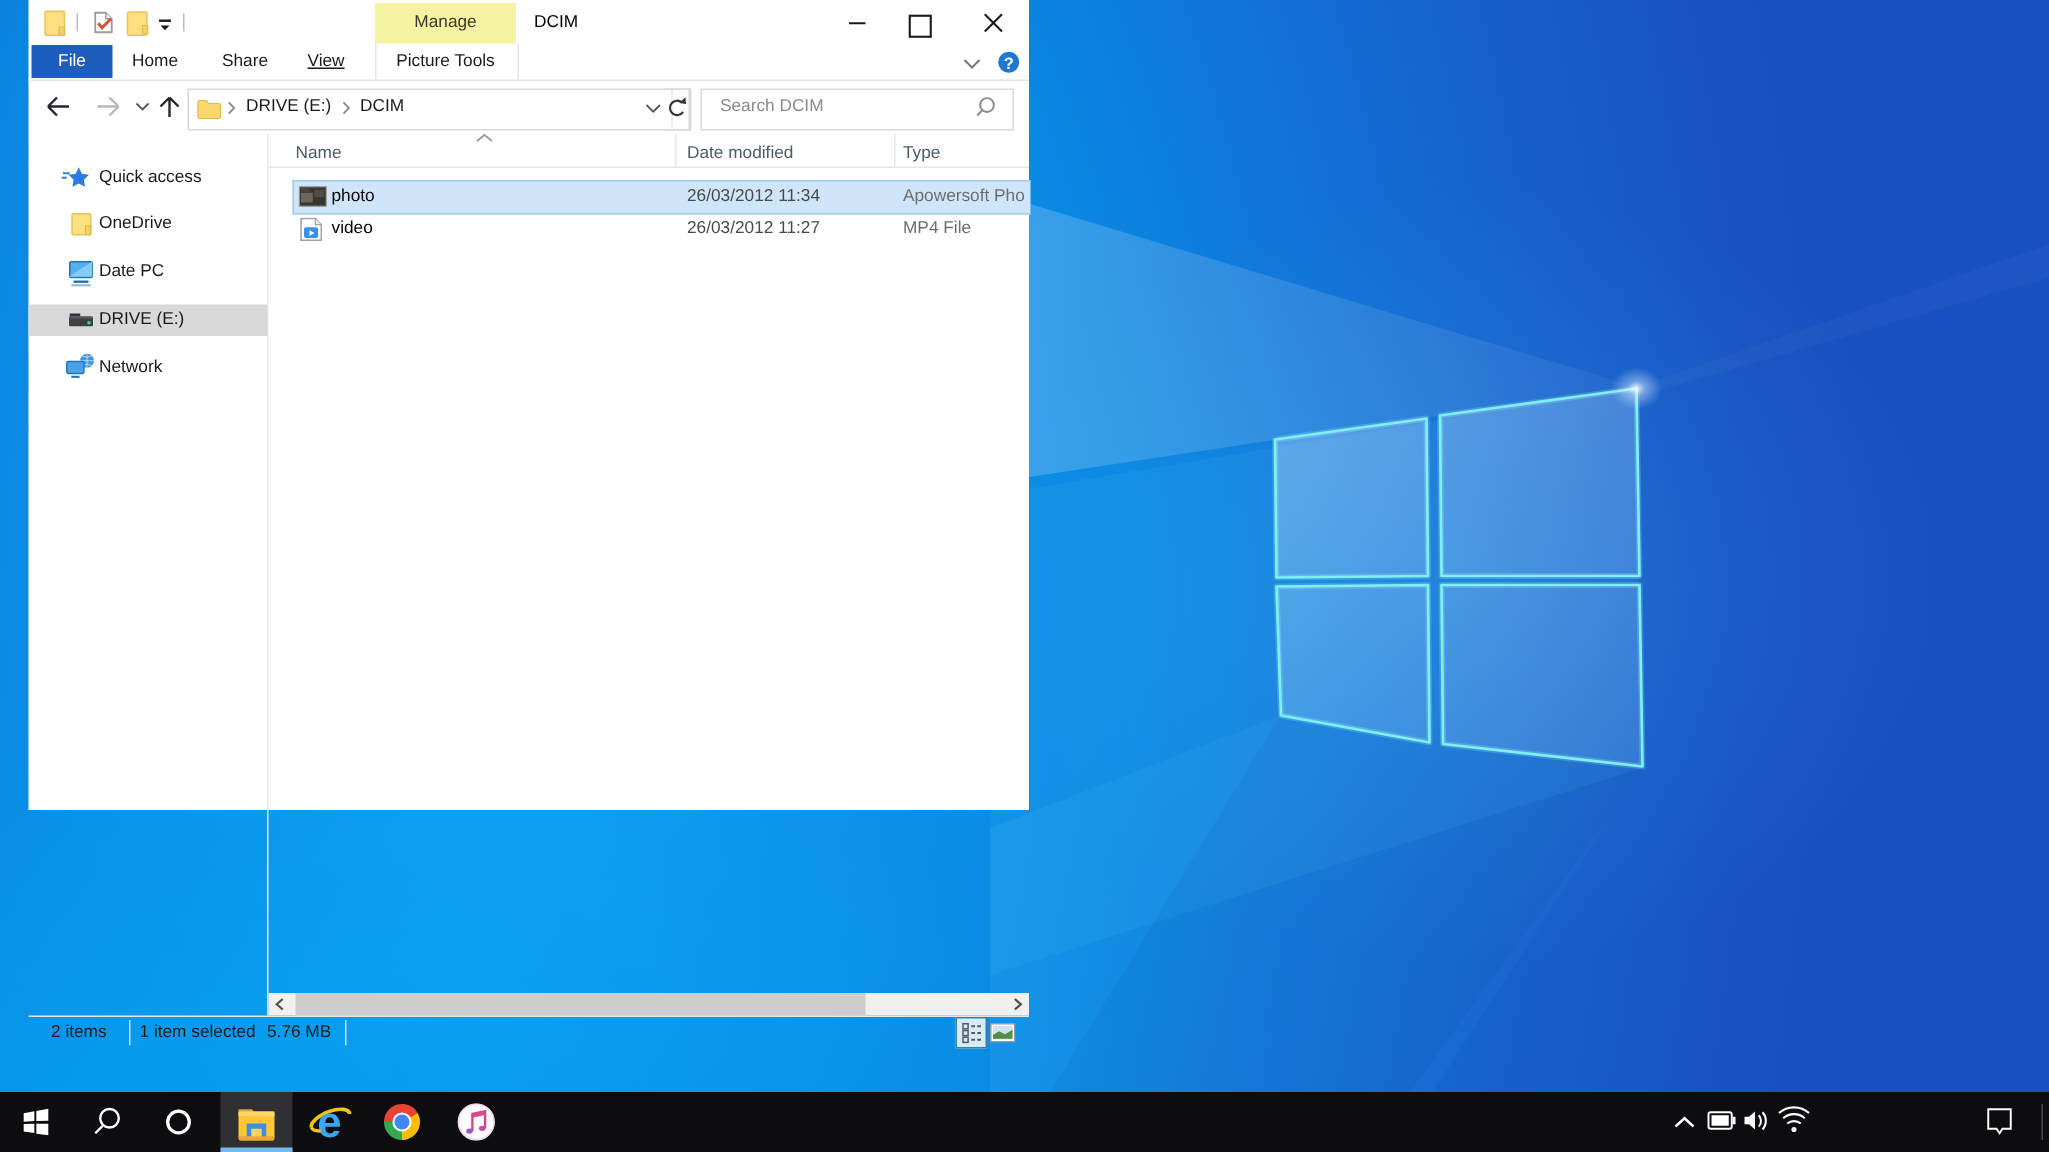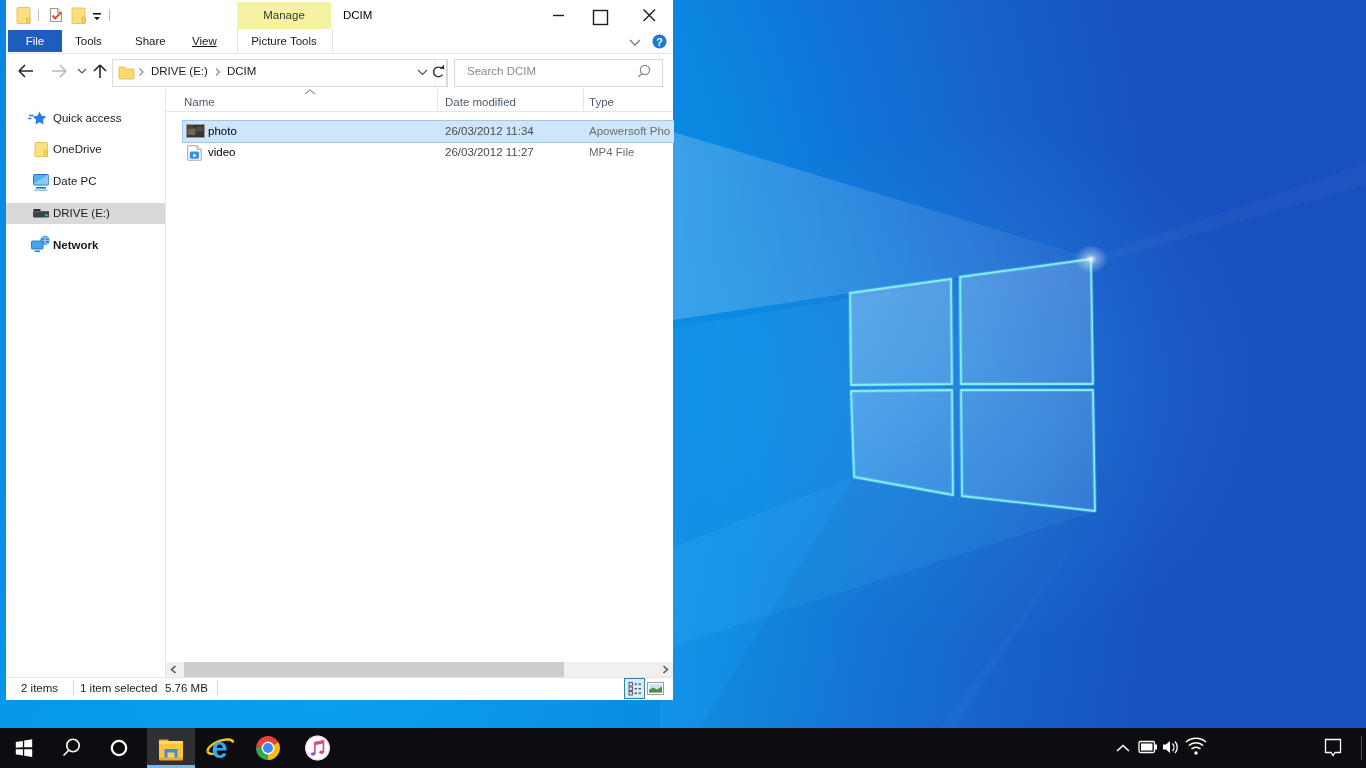--- a/index.html
+++ b/index.html
@@ -1,19 +1,19 @@
 <!DOCTYPE html>
 <html><head>
 <meta charset="utf-8">
 <style>
   html,body{margin:0;padding:0;}
   body{width:1366px;height:768px;overflow:hidden;font-family:"Liberation Sans",sans-serif;}
   .a{position:absolute;}
   #desk{position:absolute;left:0;top:0;width:1366px;height:768px;background:#0d62cf;overflow:hidden;}
-  #win{position:absolute;left:6px;top:0;width:667px;height:700px;background:#fff;font-size:11.5px;color:#1a1a1a;}
+  #win{position:absolute;left:19px;top:0;width:667px;height:540px;background:#fff;font-size:11.5px;color:#1a1a1a;}
   #taskbar{position:absolute;left:0;top:728px;width:1366px;height:40px;background:#0d0d11;}
   .seph{background:#e5e5e5;}
   .txt{white-space:nowrap;}
 </style>
 </head>
 <body>
 <div id="desk">
 
   <svg class="a" style="left:0;top:0" width="1366" height="728" viewBox="0 0 1366 728">
     <defs>
@@ -110,21 +110,21 @@
     <div class="a txt" style="left:231px;top:9px;width:94px;text-align:center;color:#3a3a28;">Manage</div>
     <div class="a txt" style="left:337px;top:9px;color:#000;">DCIM</div>
 
     <svg class="a" style="left:540px;top:0" width="127" height="30" viewBox="0 0 127 30">
       <line x1="7" y1="15.5" x2="18" y2="15.5" stroke="#1a1a1a" stroke-width="1.4"></line>
       <rect x="47.5" y="10.5" width="14" height="14" fill="none" stroke="#1a1a1a" stroke-width="1.4"></rect>
       <path d="M97.5 9.5 L109 21 M109 9.5 L97.5 21" stroke="#1a1a1a" stroke-width="1.4"></path>
     </svg>
 
     <div class="a" style="left:2px;top:30px;width:54px;height:22px;background:#1c5dbe;color:#fff;text-align:center;line-height:22px;">File</div>
-    <div class="a txt" style="left:69px;top:35px;">Tools</div>
+    <div class="a txt" style="left:69px;top:35px;">Home</div>
     <div class="a txt" style="left:129px;top:35px;">Share</div>
     <div class="a txt" style="left:186px;top:35px;text-decoration:underline;">View</div>
     <div class="a" style="left:231px;top:29px;width:94px;height:24px;border-left:1px solid #e3e3e3;border-right:1px solid #e3e3e3;"></div>
     <div class="a txt" style="left:231px;top:35px;width:94px;text-align:center;">Picture Tools</div>
     <div class="a seph" style="left:0;top:53px;width:667px;height:1px;"></div>
 
     <svg class="a" style="left:620px;top:30px" width="47" height="23" viewBox="0 0 47 23">
       <path d="M4 10 l5 5 l5 -5" fill="none" stroke="#777" stroke-width="1.3"></path>
       <circle cx="33.5" cy="11.5" r="7" fill="#1d78d2"></circle>
       <text x="33.5" y="15.8" font-size="11" font-weight="bold" fill="#fff" text-anchor="middle" font-family="Liberation Sans">?</text>
@@ -180,21 +180,21 @@
 
       <circle cx="17" cy="135.5" r="4.7" fill="#4194dd"></circle>
       <path d="M12.3 135.5 h9.4 M17 130.8 v9.4 M13.6 132.2 a6.8 6.8 0 0 0 6.8 0 M13.6 138.8 a6.8 6.8 0 0 1 6.8 0" stroke="#cfe8fa" stroke-width="0.6" fill="none" opacity="0.9"></path>
       <rect x="3.5" y="136" width="11.5" height="8" rx="1" fill="#4aa3e8" stroke="#2173b8" stroke-width="0.9"></rect>
       <rect x="6.5" y="145.5" width="5.5" height="1.4" fill="#2173b8"></rect>
     </svg>
     <div class="a txt" style="left:47px;top:112px;">Quick access</div>
     <div class="a txt" style="left:47px;top:143px;">OneDrive</div>
     <div class="a txt" style="left:47px;top:175px;">Date PC</div>
     <div class="a txt" style="left:47px;top:207px;">DRIVE (E:)</div>
-    <div class="a txt" style="left:47px;top:239px;font-weight:bold;">Network</div>
+    <div class="a txt" style="left:47px;top:239px;">Network</div>
 
     <div class="a txt" style="left:178px;top:96px;color:#4c5b6b;">Name</div>
     <div class="a txt" style="left:439px;top:96px;color:#4c5b6b;">Date modified</div>
     <div class="a txt" style="left:583px;top:96px;color:#4c5b6b;">Type</div>
     <svg class="a" style="left:296px;top:88px" width="16" height="8" viewBox="0 0 16 8">
       <path d="M3 6 l5-4 l5 4" fill="none" stroke="#9a9a9a" stroke-width="1.2"></path>
     </svg>
     <div class="a" style="left:431px;top:89px;width:1px;height:22px;background:#e5e5e5;"></div>
     <div class="a" style="left:577px;top:89px;width:1px;height:22px;background:#e5e5e5;"></div>
     <div class="a seph" style="left:160px;top:111px;width:507px;height:1px;"></div>

